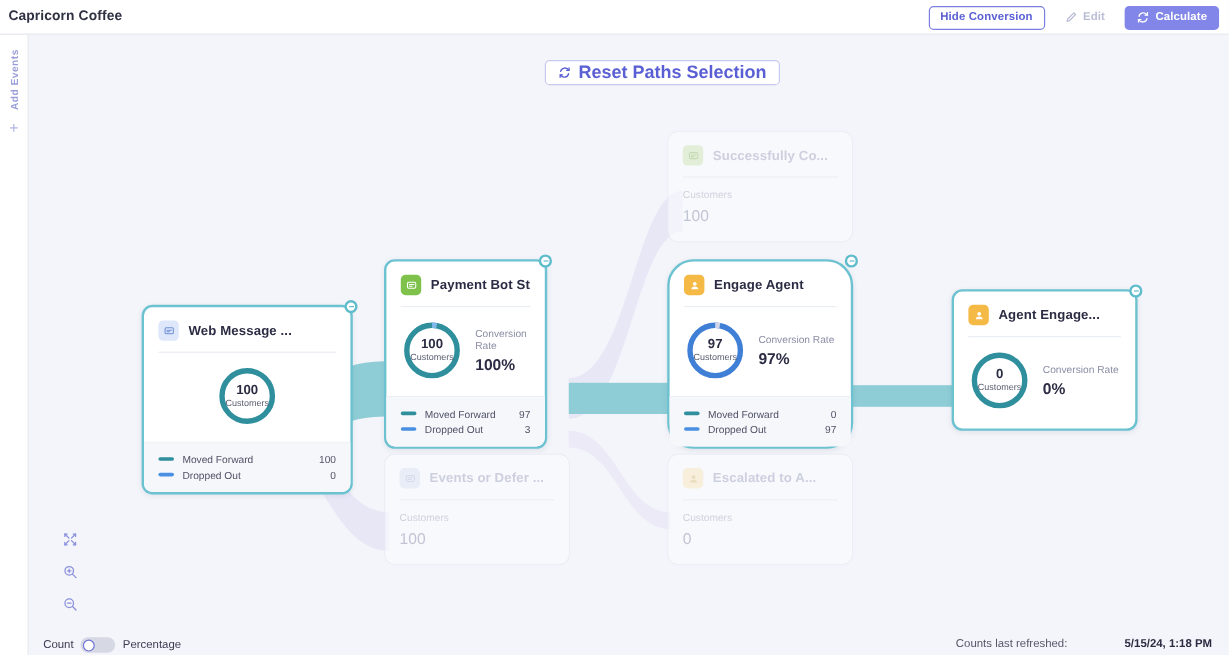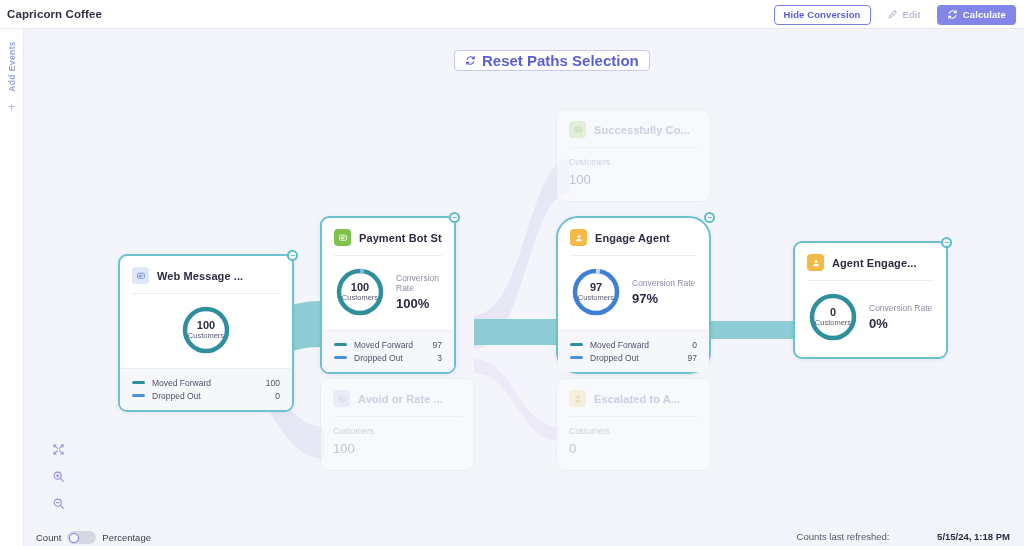--- a/index.html
+++ b/index.html
@@ -396,21 +396,21 @@
     </div>
 
     <div class="node faded" style="left:296px; top:349px; width:155px;">
       <div class="node-head">
         <span class="node-icon" style="background:#e3e9f7">
           <svg viewBox="0 0 16 16" fill="none" stroke="#c3cbe2" stroke-width="1.4">
             <rect x="2.5" y="3.5" width="11" height="8" rx="1.6"></rect>
             <path d="M5 6.6h6M5 8.8h3.6" stroke-linecap="round"></path>
           </svg>
         </span>
-        <span class="node-title">Avoid or Rate ...</span>
+        <span class="node-title">Events or Defer ...</span>
       </div>
       <div class="node-divider"></div>
       <div class="faded-body">
         <div class="faded-cap">Customers</div>
         <div class="faded-val">100</div>
       </div>
     </div>
 
     <div class="node faded" style="left:532px; top:349px; width:155px;">
       <div class="node-head">

